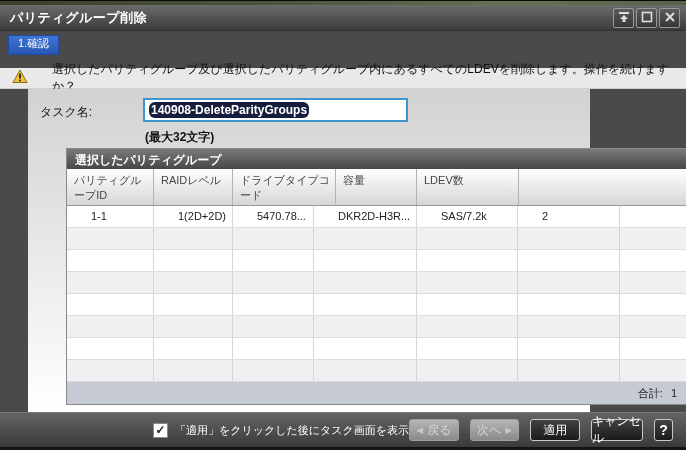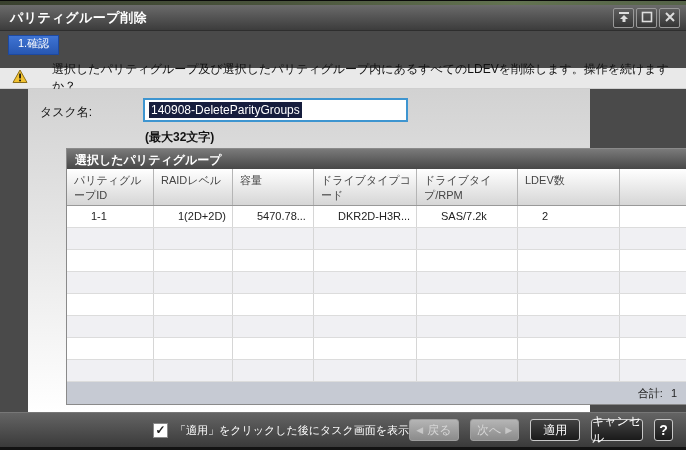--- a/index.html
+++ b/index.html
@@ -29,21 +29,21 @@
   .warnbar { position:absolute; left:0; top:68px; width:686px; height:21px; background:#e9e9e9;
     display:flex; align-items:center; padding-left:12px; gap:24px; border-bottom:1px solid #cfcfcf; }
   .warn-text { font-size:12px; color:#111; }
 
   
   .content { position:absolute; left:4px; top:89px; width:562px; height:323px;
     background:linear-gradient(#d2d2d2, #f4f4f4 75%, #ffffff);margin-left:24px; }
   .task-label { position:absolute; left:12px; top:15px; font-size:12px; color:#111; }
   .task-input { position:absolute; left:115px; top:9px; width:265px; height:24px;
     background:#fff; border:2px solid #3e95d0; display:flex; align-items:center; padding-left:4px; cursor:text; }
-  .task-input .sel { background:#161d3d; color:#fff; font-size:12px; font-weight:normal; padding:1px 2px; }
+  .task-input .sel { background:#161d3d; color:#fff; font-size:12px; font-weight:bold; padding:1px 2px;border-radius:6px; }
   .task-hint { position:absolute; left:117px; top:40px; font-size:12px; color:#111;font-weight:bold; }
 
   
   .tbl { position:absolute; left:38px; top:59px; width:634px; border:1px solid #8a8a8a; background:#fff; }
   .tbl-title { height:20px; background:linear-gradient(#7a7a7a,#474747); color:#fff;
     font-size:12px; font-weight:bold; padding:3px 0 0 8px; }
   .tbl-colhead { height:37px; display:flex; background:linear-gradient(#ffffff,#d6d6d6);
     border-bottom:1px solid #999; }
   .hcell { border-right:1px solid #b5b5b5; font-size:11px; color:#444; padding:4px 4px 0 7px; line-height:1.35; }
   .tbl-row { height:22px; display:flex; border-bottom:1px solid #dcdcdc; background:#fff; }
@@ -130,23 +130,22 @@
   <div class="task-input">
     <span class="sel">140908-DeleteParityGroups</span>
   </div>
   <div class="task-hint">(最大32文字)</div>
 
   <div class="tbl">
     <div class="tbl-title">選択したパリティグループ</div>
     <div class="tbl-colhead">
       <div class="hcell c0">パリティグループID</div>
       <div class="hcell c1">RAIDレベル</div>
+      <div class="hcell c3">ドライブタイプコード</div>
       <div class="hcell c2">容量</div>
-      <div class="hcell c3">ドライブタイプコード</div>
-      <div class="hcell c4">ドライブタイプ/RPM</div>
       <div class="hcell c5">LDEV数</div>
       <div class="hcell c6"></div>
     </div>
     <div class="tbl-row">
       <div class="cell c0">1-1</div>
       <div class="cell c1">1(2D+2D)</div>
       <div class="cell c2">5470.78...</div>
       <div class="cell c3">DKR2D-H3R...</div>
       <div class="cell c4">SAS/7.2k</div>
       <div class="cell c5">2</div>

